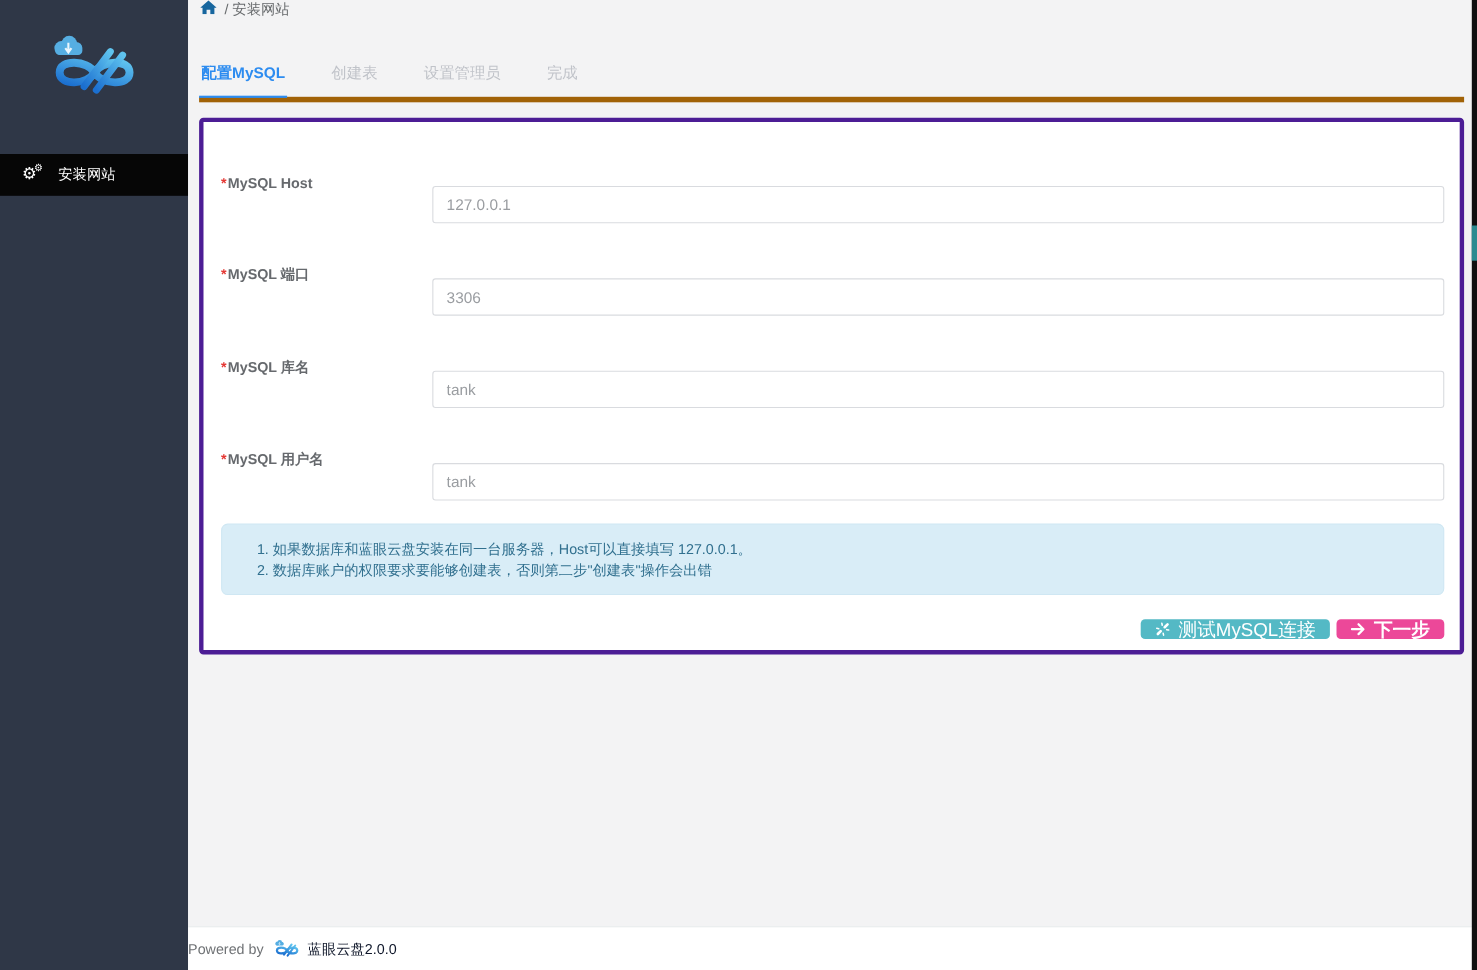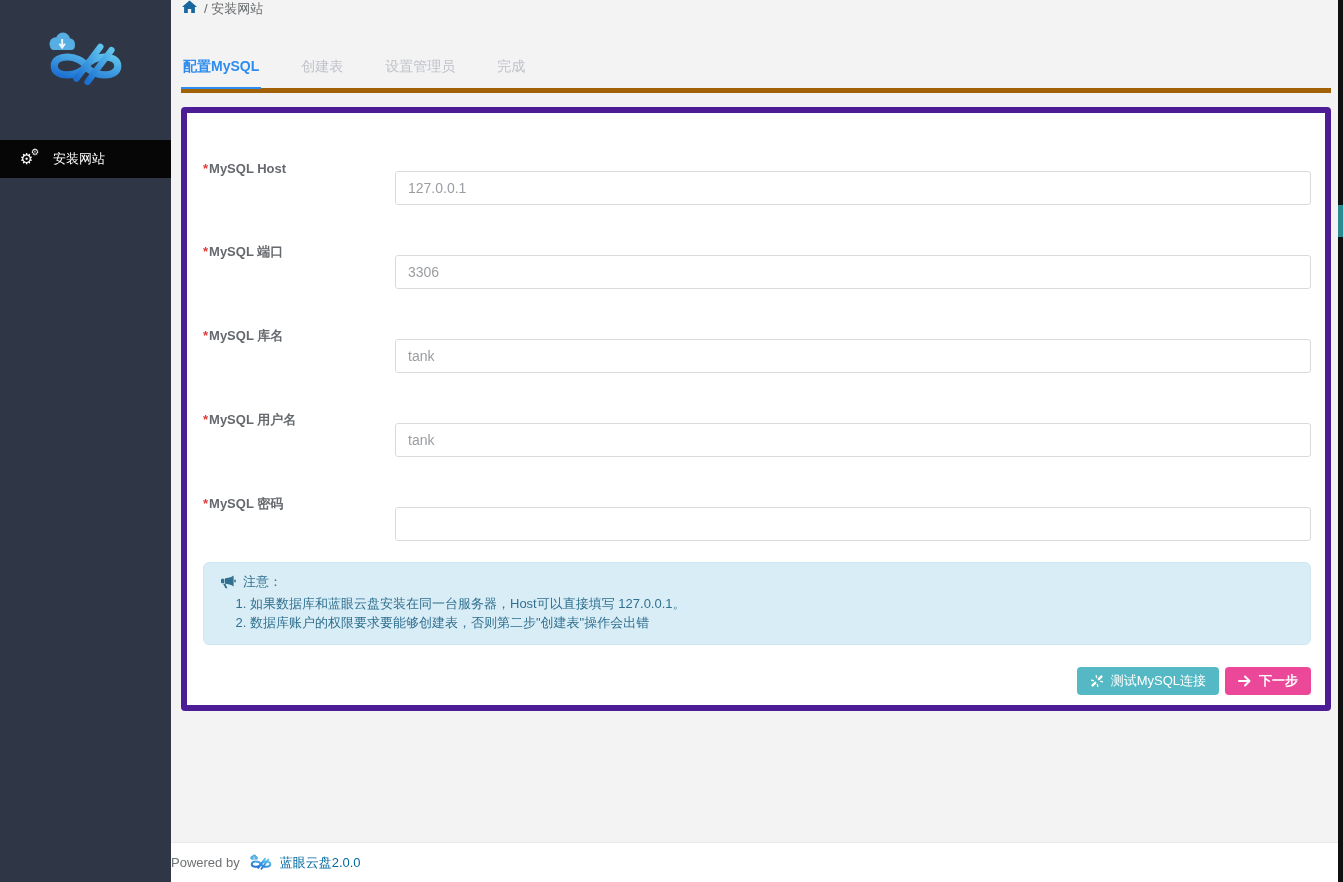--- a/index.html
+++ b/index.html
@@ -31,47 +31,47 @@
                 color:#676a6c; font-size:13px; gap:7px; flex-shrink:0; }
   .breadcrumb .home { cursor:pointer; display:flex; align-items:center; }
 
   .tabs { margin:0 12px 0 10px; border-bottom:5px solid #a16207; display:flex; gap:38px;
           padding-top:6px; flex-shrink:0; }
   .tab { font-size:14px; padding:10px 2px 11px; color:#c0c3c9; cursor:pointer;
          border-bottom:2px solid transparent; margin-bottom:-1px; }
   .tab.active { color:#2d8cf0; font-weight:bold; border-bottom-color:#2d8cf0; }
 
   .content { flex:1; padding:14px 12px 0 10px; overflow:hidden; }
-  .card { background:#fff; border:6px solid #4c1d95; border-radius:4px;
+  .card { background:#fff; border:4px solid #4c1d95; border-radius:4px;
           padding:18px 14px 10px 16px; }
 
   .form-row { display:flex; align-items:center; margin-bottom:10px; }
   .form-label { width:192px; flex-shrink:0; font-size:13px; font-weight:bold; color:#66696d; }
   .req { color:#e53935; margin-right:1px; }
   .form-input { flex:1; height:34px; border:1px solid #d9dbdf; border-radius:3px;
                 padding:0 12px; font-size:14px; color:#9a9da1; outline:none;
                 font-family:"Liberation Sans","DejaVu Sans",sans-serif; background:#fff;margin-top:40px; }
 
   .notice { margin-top:21px; background:#d9edf7; border:1px solid #cfe7f3; border-radius:6px;
             color:#31708f; font-size:13px; padding:10px 16px 12px; line-height:18px; }
   .notice-title { display:flex; align-items:center; gap:7px; }
   .notice ol { margin:4px 0 0; padding-left:30px; }
   .notice li { margin-top:1px; }
 
   .btn-row { display:flex; justify-content:flex-end; gap:6px; margin-top:22px; }
-  .btn { height:28px; border:none; border-radius:4px; color:#fff; font-size:13px;
+  .btn { height:18px; border:none; border-radius:4px; color:#fff; font-size:17px;
          display:flex; align-items:center; gap:7px; padding:0 13px; cursor:pointer;
          font-family:"Liberation Sans","DejaVu Sans",sans-serif; }
   .btn-test { background:#54b9c5; }
   .btn-next { background:#ec4899; font-weight:bold; }
 
   .footer { height:40px; background:#fff; border-top:1px solid #e7eaec; flex-shrink:0;
             display:flex; align-items:center; justify-content:flex-start; gap:7px;
             font-size:13px; color:#6f7275; }
-  .footer a { color:#0369a1; text-decoration:none; display:flex; align-items:center; gap:5px; }
+  .footer a { color:#0f172a; text-decoration:none; display:flex; align-items:center; gap:5px; }
 
   
   .scrollbar-track { position:absolute; right:0; top:0; width:5px; height:882px;
                      background:#101010; z-index:10; }
   .scrollbar-thumb { position:absolute; left:0; top:205px; width:5px; height:32px;
                      background:#2c8a90; }
 </style>
 </head>
 <body>
 
@@ -154,37 +154,22 @@
           <input class="form-input" type="text" value="tank" style="">
         </div>
 
         <div class="form-row">
           <div class="form-label">
             <span class="req">*</span><span>MySQL 用户名</span>
           </div>
           <input class="form-input" type="text" value="tank" style="">
         </div>
 
-        <div class="form-row" style="margin-bottom:0">
-          <div class="form-label">
-            <span class="req">*</span><span>MySQL 密码</span>
-          </div>
-          <input class="form-input" type="password" value="" style="">
-        </div>
 
         <div class="notice">
-          <div class="notice-title">
-            <svg width="16" height="14" viewBox="0 0 16 14">
-              <path d="M13.6,0.6 C11.2,2.5 7.9,3.3 5,3.3 L5,8.7 C7.9,8.7 11.2,9.5 13.6,11.4 Z" fill="#31708f"></path>
-              <rect x="1" y="3.7" width="3.4" height="4.6" rx="1" fill="#31708f"></rect>
-              <path d="M3.1,8.7 L5.5,13.2 L7.5,13.2 L5.3,8.7 Z" fill="#31708f"></path>
-              <rect x="14.3" y="4.4" width="1.5" height="3.2" rx="0.75" fill="#31708f"></rect>
-            </svg>
-            <span>注意：</span>
-          </div>
           <ol>
             <li>如果数据库和蓝眼云盘安装在同一台服务器，Host可以直接填写 127.0.0.1。</li>
             <li>数据库账户的权限要求要能够创建表，否则第二步"创建表"操作会出错</li>
           </ol>
         </div>
 
         <div class="btn-row">
           <button class="btn btn-test">
             <svg width="14" height="14" viewBox="0 0 14 14">
               <path d="M5.2,8.8 L2.6,11.4 M8.8,5.2 L11.4,2.6" stroke="#ffffff" stroke-width="2.4" stroke-linecap="round" fill="none"></path>

